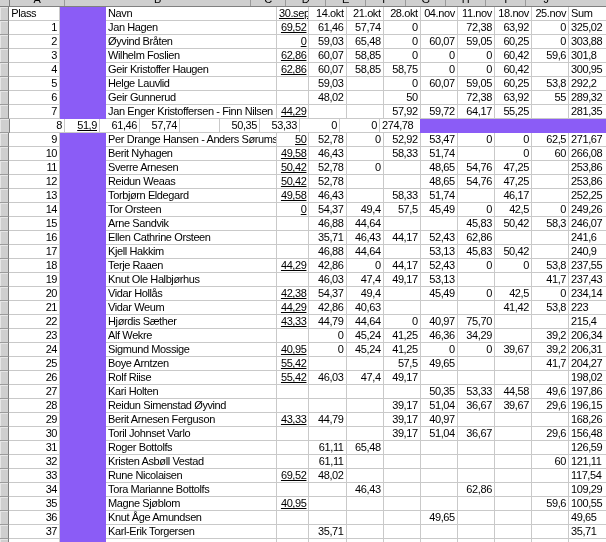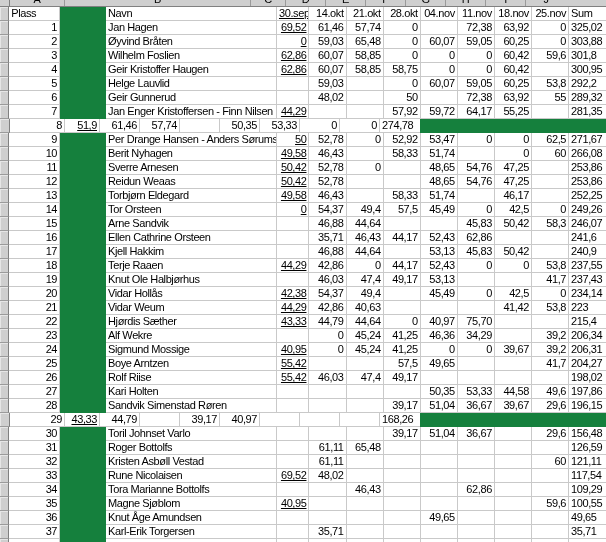--- a/index.html
+++ b/index.html
@@ -1,17 +1,17 @@
 <!DOCTYPE html>
 <html><head>
 <meta charset="utf-8">
 <style>
   html,body{margin:0;padding:0;background:#fff;}
   .sheet{
-    position:relative;width:606px;height:542px;overflow:hidden;background:#15803d;
+    position:relative;width:606px;height:542px;overflow:hidden;background:#8b5cf6;
     font-family:"Liberation Sans",sans-serif;font-size:11px;letter-spacing:-0.4px;color:#000;
   }
   
   .letters-row{display:flex;height:7px;box-sizing:border-box;background:#cfcfcf;border-bottom:1px solid #808080;}
   .letters-row .lcell{position:relative;overflow:hidden;box-sizing:border-box;border-right:1px solid #9a9a9a;height:100%;}
   .letters-row .lcell:last-child{border-right:none;}
   .letters-row .lcell span{position:absolute;top:-8px;left:0;width:100%;text-align:center;line-height:14px;}
   .letters-row .corner{border-right:1px solid #808080;background:#cfcfcf;}
   
   .grid{position:absolute;top:7px;left:0;width:606px;}
@@ -461,34 +461,35 @@
         <div class="cell c-d"></div>
         <div class="cell c-d">50,35</div>
         <div class="cell c-d">53,33</div>
         <div class="cell c-d">44,58</div>
         <div class="cell c-d">49,6</div>
         <div class="cell c-sum">197,86</div>
       </div>
       <div class="row">
         <div class="stub"></div>
         <div class="cell c-plass">28</div>
-        <div class="cell c-navn">Sandvik Simenstad Røren</div>
+        <div class="cell c-navn">Reidun Simenstad Øyvind</div>
         <div class="cell c-d0"></div>
         <div class="cell c-d"></div>
         <div class="cell c-d"></div>
         <div class="cell c-d">39,17</div>
         <div class="cell c-d">51,04</div>
         <div class="cell c-d">36,67</div>
         <div class="cell c-d">39,67</div>
         <div class="cell c-d">29,6</div>
         <div class="cell c-sum">196,15</div>
       </div>
       <div class="row">
         <div class="stub"></div>
         <div class="cell c-plass">29</div>
+        <div class="cell c-navn">Berit Arnesen Ferguson</div>
         <div class="cell c-d0">43,33</div>
         <div class="cell c-d">44,79</div>
         <div class="cell c-d"></div>
         <div class="cell c-d">39,17</div>
         <div class="cell c-d">40,97</div>
         <div class="cell c-d"></div>
         <div class="cell c-d"></div>
         <div class="cell c-d"></div>
         <div class="cell c-sum">168,26</div>
       </div>

